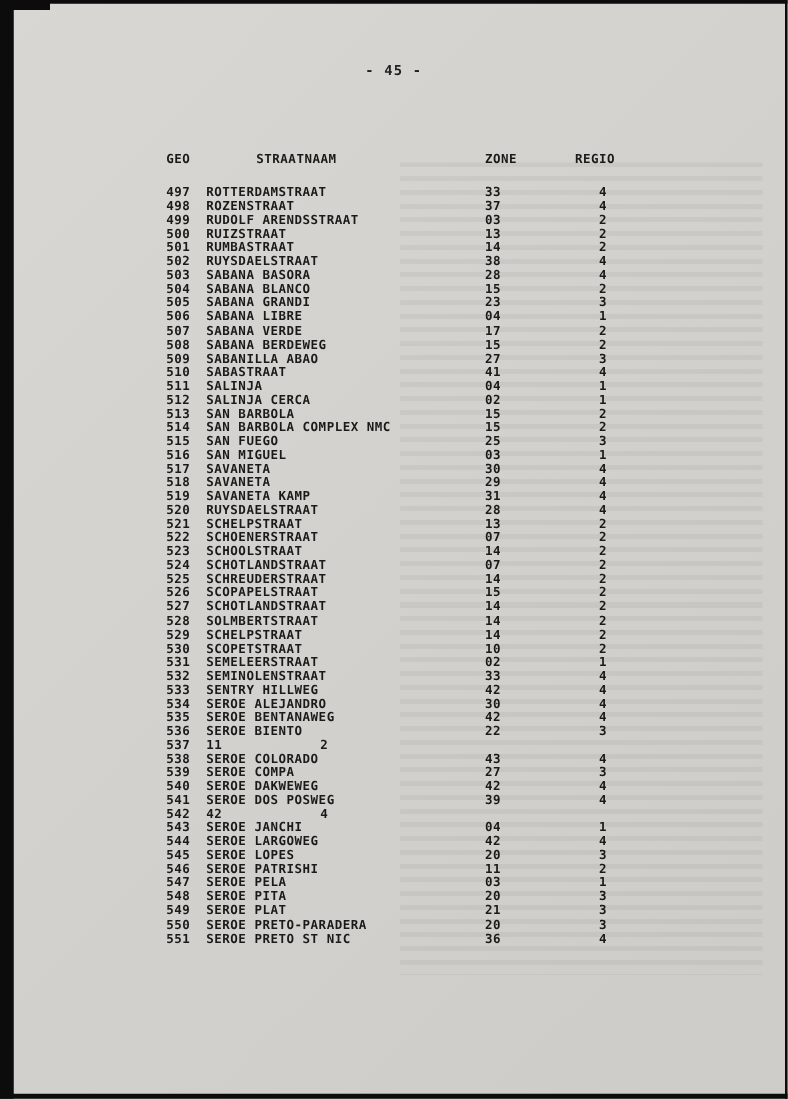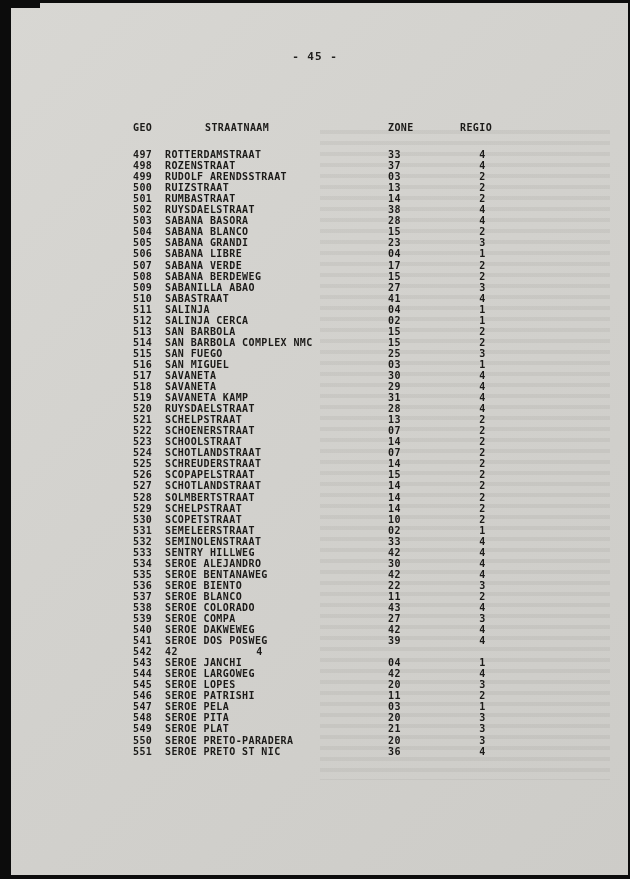--- a/index.html
+++ b/index.html
@@ -339,21 +339,20 @@
 
   <div class="row">
     <span class="c-geo">536</span>
     <span class="c-name">SEROE BIENTO</span>
     <span class="c-zone">22</span>
     <span class="c-regio">3</span>
   </div>
 
   <div class="row">
     <span class="c-geo">537</span>
-    <span class="c-name">SEROE BLANCO</span>
     <span class="c-zone">11</span>
     <span class="c-regio">2</span>
   </div>
 
   <div class="row">
     <span class="c-geo">538</span>
     <span class="c-name">SEROE COLORADO</span>
     <span class="c-zone">43</span>
     <span class="c-regio">4</span>
   </div>

